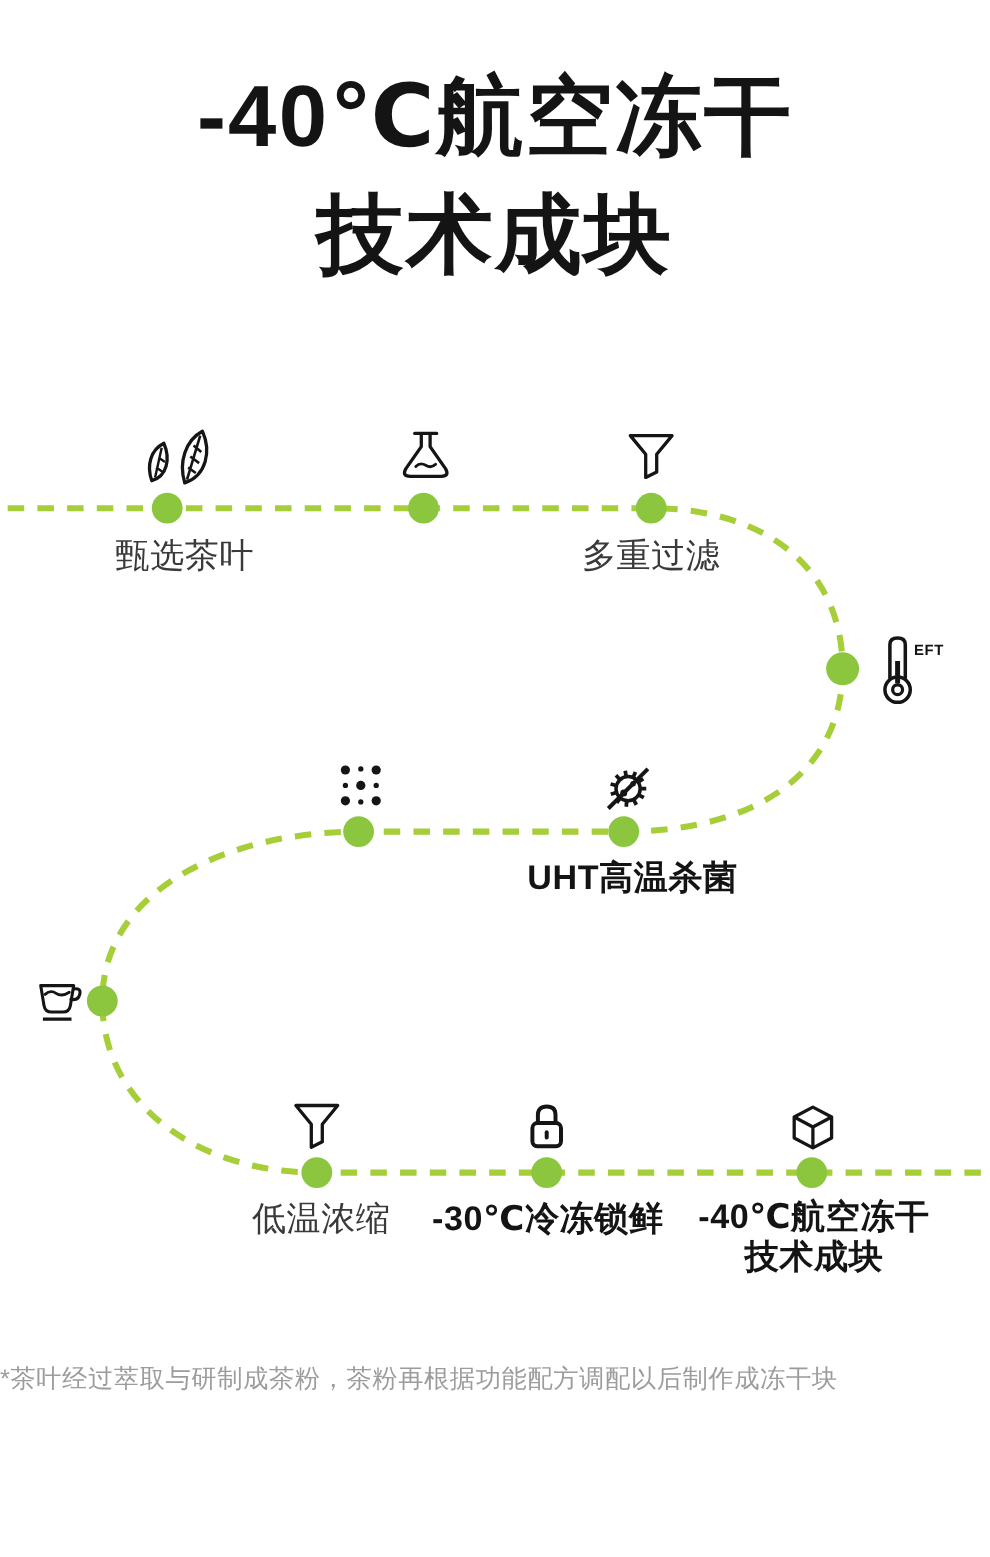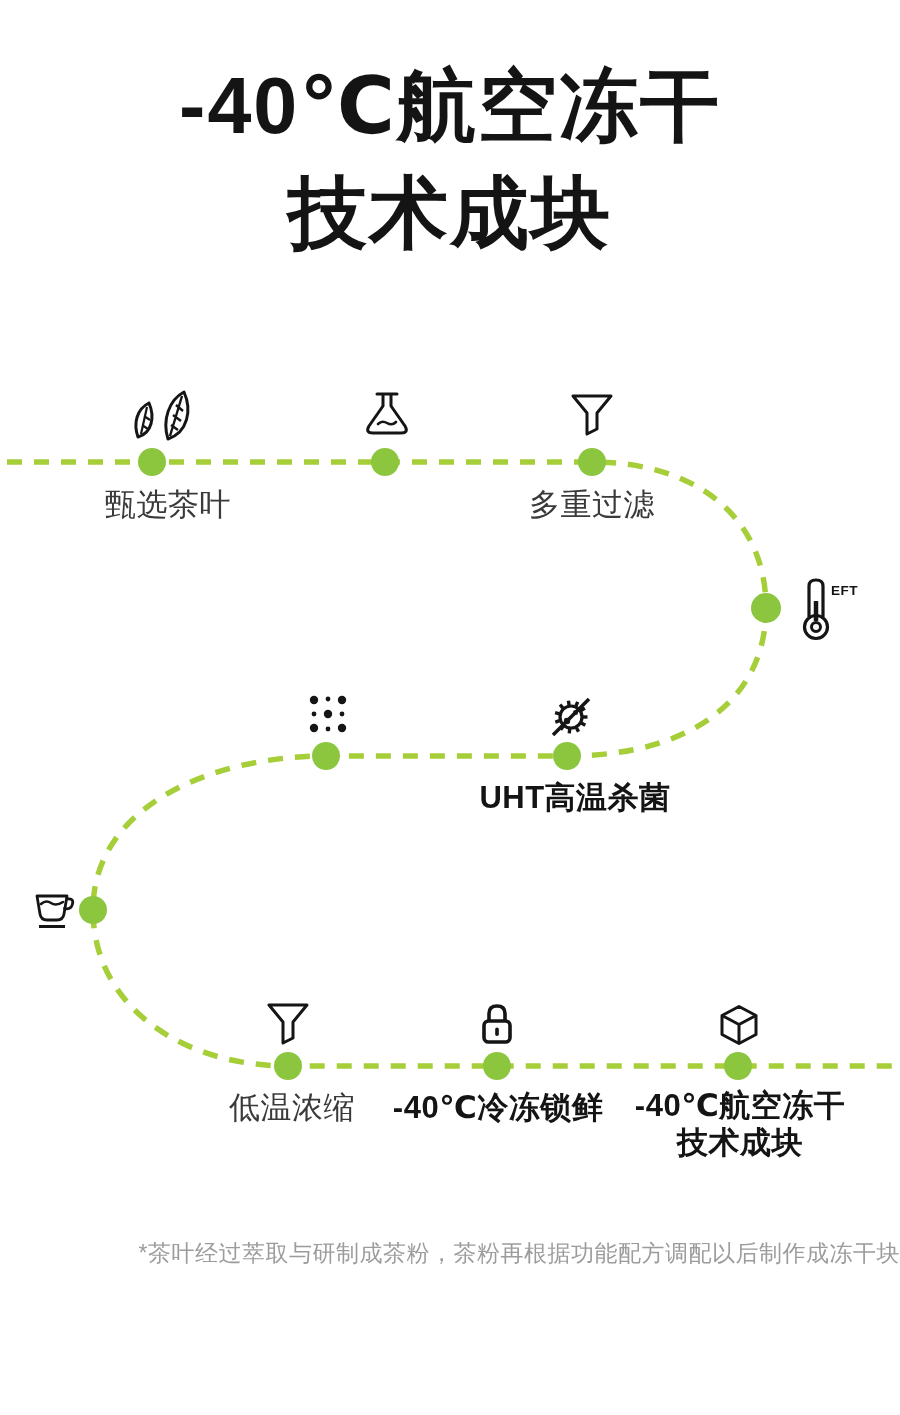--- a/index.html
+++ b/index.html
@@ -31,21 +31,21 @@
   .lbl.no-center{transform:none;}
   .lbl.bold{font-weight:700;color:#141414;}
   .lbl.two-line{text-align:center;line-height:37px;}
   .eft{
     position:absolute;
     font-size:13.5px;font-weight:700;color:#141414;
     letter-spacing:0.5px;
   }
   .footnote{
     position:absolute;left:0;top:1238px;width:900px;
-    text-align:right;
+    text-align:left;
     font-size:23px;color:#9c9c9c;letter-spacing:0.5px;
   }
   svg .stroke{fill:none;stroke:#151515;}
 </style>
 </head>
 <body>
 
 <div class="page">
 
   <div class="title">
@@ -141,21 +141,21 @@
   <svg class="icon" style="left:288px;top:1001px" width="46" height="46" viewBox="0 0 46 46">
     <path class="stroke" stroke-width="3" stroke-linejoin="round" d="M4 4 H42 L28 21 V37 L18 42 V21 Z"></path>
   </svg>
   <div class="lbl" style="left:292px;top:1087px">低温浓缩</div>
 
   <svg class="icon" style="left:497px;top:1002px" width="36" height="44" viewBox="0 0 36 44">
     <path class="stroke" stroke-width="3.6" d="M10 19 V11.5 Q10 4 18 4 Q26 4 26 11.5 V19"></path>
     <rect class="stroke" stroke-width="3.6" x="5" y="19" width="26" height="21" rx="4.5"></rect>
     <rect x="16.2" y="25.5" width="3.6" height="8.5" rx="1.8" fill="#151515"></rect>
   </svg>
-  <div class="lbl bold" style="left:498px;top:1087px">-40℃冷冻锁鲜</div>
+  <div class="lbl bold" style="left:498px;top:1087px">-30℃冷冻锁鲜</div>
 
   <svg class="icon" style="left:739px;top:1004px" width="40" height="42" viewBox="0 0 40 42">
     <path class="stroke" stroke-width="3" stroke-linejoin="round" d="M20 2.5 L37 11.5 V30.5 L20 39.5 L3 30.5 V11.5 Z"></path>
     <path class="stroke" stroke-width="3" stroke-linejoin="round" d="M3 11.5 L20 20.5 L37 11.5 M20 20.5 V39.5"></path>
   </svg>
   <div class="lbl bold two-line" style="left:740px;top:1087px">
     <div>-40℃航空冻干</div>
     <div>技术成块</div>
   </div>
 

